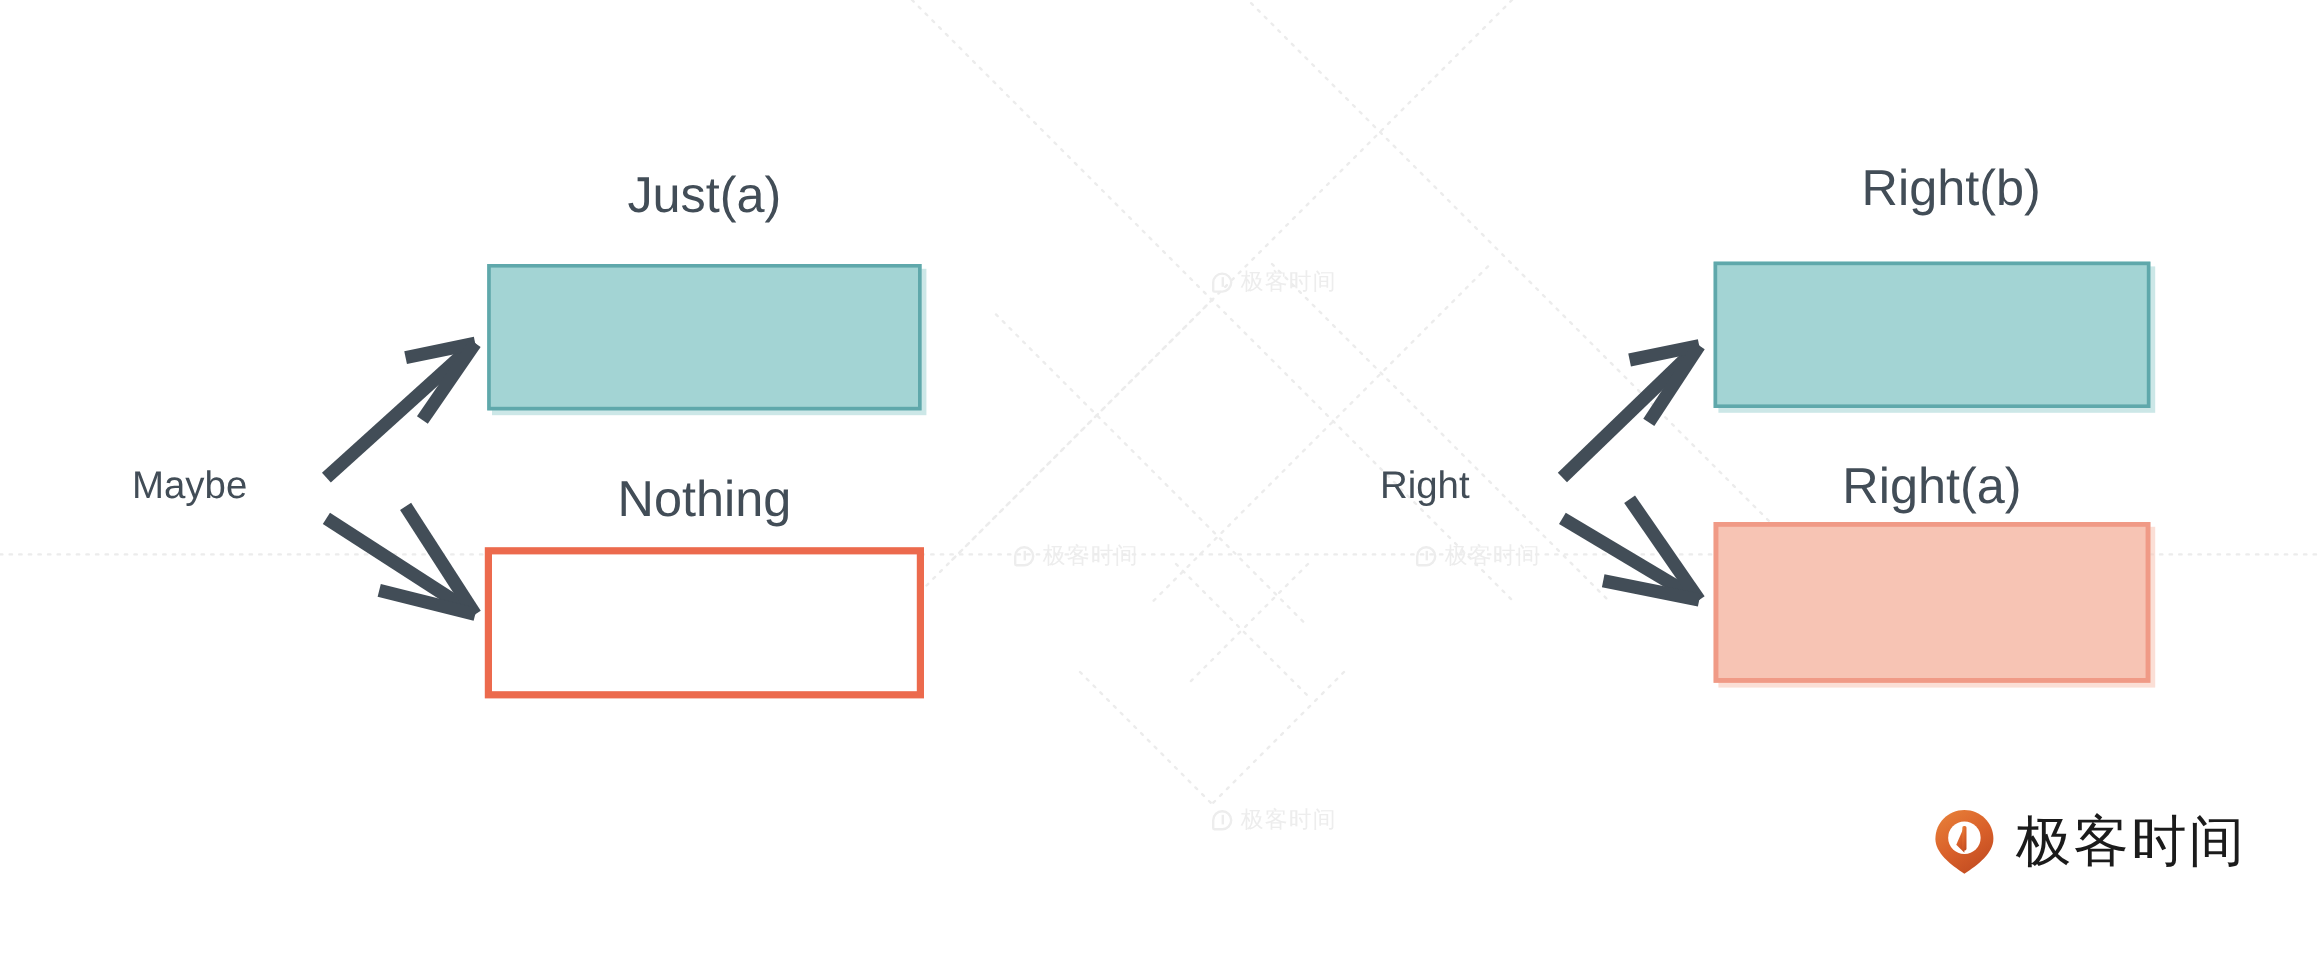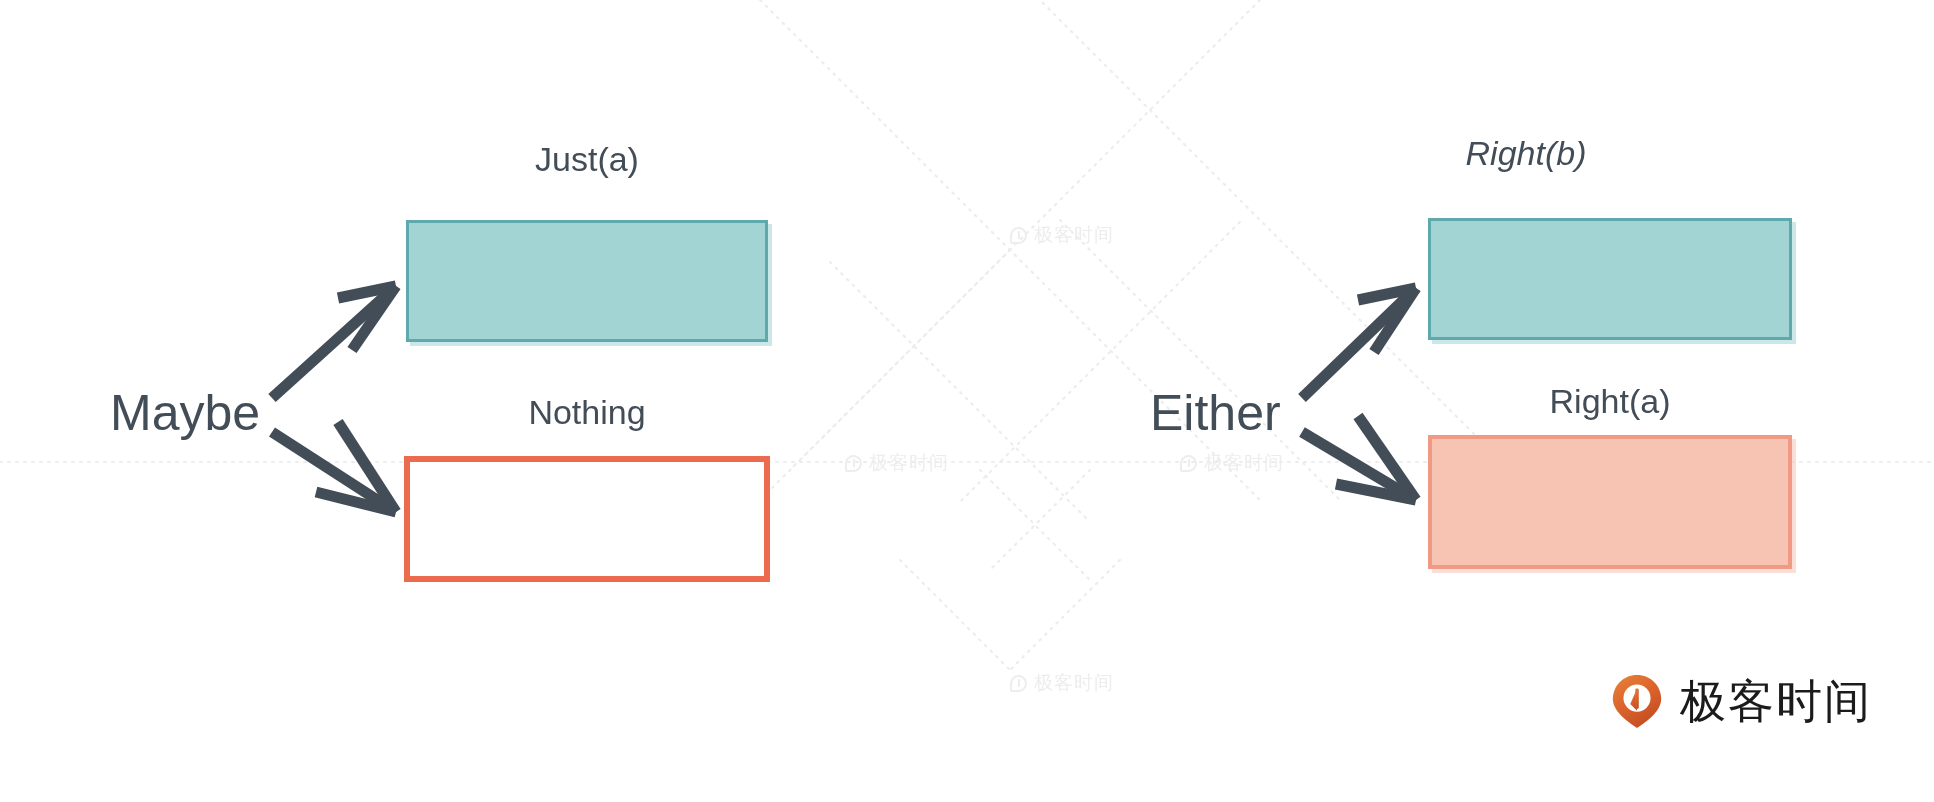--- a/index.html
+++ b/index.html
@@ -53,29 +53,29 @@
     transform: translateX(-50%);
   }
 
   
   .diagram { position: absolute; inset: 0; z-index: 1; }
   .arrows-svg { position: absolute; left: 0; top: 0; }
 
   .node-label {
     position: absolute;
     color: #424d57;
-    font-size: 50px;
+    font-size: 32px;
     line-height: 1;
     white-space: nowrap;
     font-family: "Liberation Sans", sans-serif;
   }
   .box-label {
     position: absolute;
     color: #424d57;
-    font-size: 34px;
+    font-size: 42px;
     line-height: 1;
     white-space: nowrap;
     text-align: center;
     font-family: "Liberation Sans", sans-serif;
   }
 
   .node-box {
     position: absolute;
     box-sizing: border-box;
   }
@@ -188,23 +188,23 @@
     </svg>
 
     <div class="node-label" style="left:110px; top:388px;">Maybe</div>
 
     <div class="box-label" style="left:406px; top:142px; width:362px;">Just(a)</div>
     <div class="node-box box-teal" style="left:406px; top:220px; width:362px; height:122px;"></div>
 
     <div class="box-label" style="left:406px; top:395px; width:362px;text-align:center;">Nothing</div>
     <div class="node-box box-outline-red" style="left:404px; top:456px; width:366px; height:126px;"></div>
 
-    <div class="node-label" style="left:1150px; top:388px;">Either</div>
-
-    <div class="box-label" style="left:1344px; top:136px; width:364px;font-style:italic;">Right(b)</div>
+    <div class="node-label" style="left:1150px; top:388px;">Right</div>
+
+    <div class="box-label" style="left:1444px; top:136px; width:364px;">Right(b)</div>
     <div class="node-box box-teal" style="left:1428px; top:218px; width:364px; height:122px;"></div>
 
     <div class="box-label" style="left:1428px; top:384px; width:364px;">Right(a)</div>
     <div class="node-box box-pink" style="left:1428px; top:435px; width:364px; height:134px;"></div>
   </div>
 
   <div class="brand" style="left:1608px; top:672px;">
     <svg class="brand-mark" viewBox="0 0 60 60">
       <defs>
         <linearGradient id="brandGrad" x1="0" y1="0" x2="0.6" y2="1">

